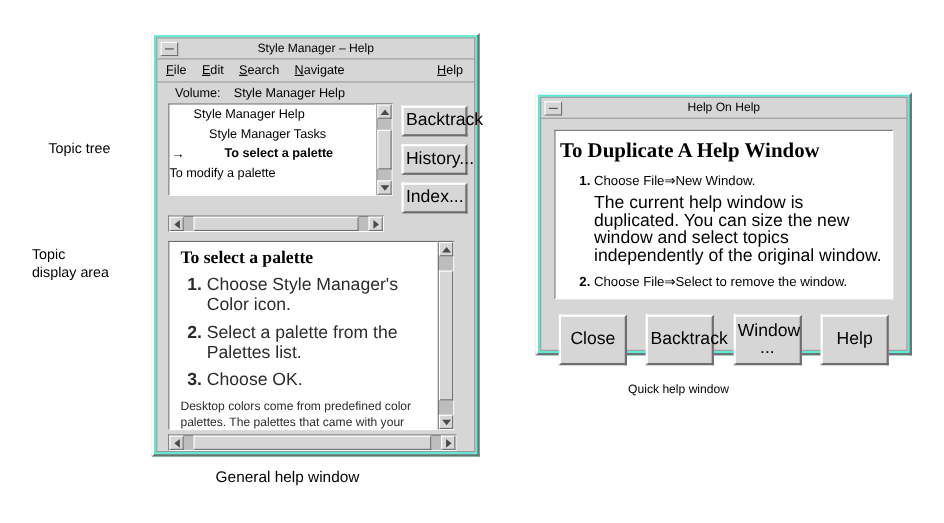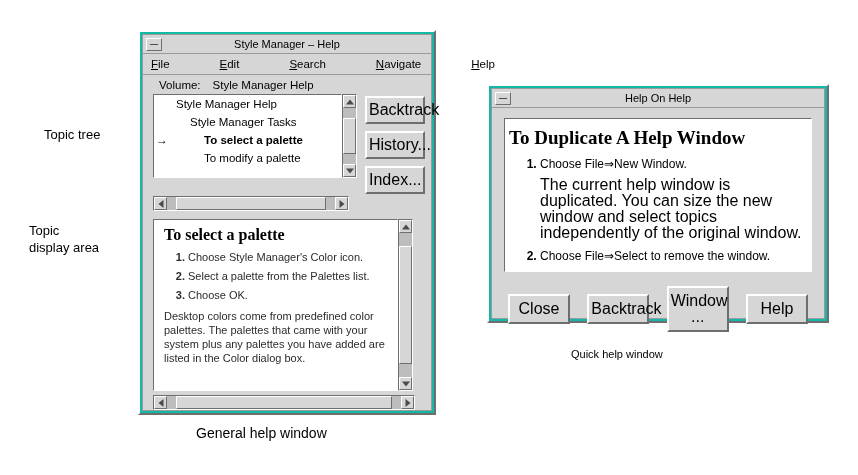--- a/index.html
+++ b/index.html
@@ -12,21 +12,21 @@
     height: 475px;
     position: relative;
     font-family: "Liberation Sans", sans-serif;
     color: #000000;
     overflow: hidden;
   }
 
   
   .win {
     position: absolute;
-    background: #14b8a6;
+    background: #5eead4;
     border-top: 2px solid #ffffff;
     border-left: 2px solid #ffffff;
     border-right: 2px solid #6e6e6e;
     border-bottom: 2px solid #6e6e6e;
     box-sizing: border-box;
   }
   .win-inner {
     border: 1px solid #9a9a9a;
     margin: 2px;
     box-sizing: border-box;
@@ -78,21 +78,20 @@
 
   
   .menubar {
     height: 20px;
     display: flex;
     align-items: center;
     padding: 0 8px;
     font-size: 11.5px;
     box-sizing: border-box;
     position: relative;
-    gap: 36px;
   }
   .menubar .mi {
     margin-right: 14px;
     white-space: nowrap;
   }
   .menubar .mi.right {
     margin-left: auto;
     margin-right: 2px;
   }
   .mi u { text-decoration: underline; }
@@ -273,21 +272,21 @@
     font-size: 16px;
     color: #000;
     margin: 0 0 7px 0;
   }
   ol.steps {
     margin: 0 0 8px 0;
     padding-left: 24px;
   }
   ol.steps li {
     margin-bottom: 7px;
-    font-size: 11px;
+    font-size: 16px;
     color: #2b2b2b;
   }
   ol.steps li::marker { font-weight: bold; }
   .para {
     font-size: 11px;
     line-height: 14px;
     color: #2b2b2b;
     margin: 0;
   }
 
@@ -332,21 +331,20 @@
   ol.qh-steps li::marker { font-weight: bold; }
   .qh-para {
     font-size: 16px;
     line-height: 16px;
     margin: 6px 0 8px 0;
   }
   .qh-buttons {
     display: flex;
     justify-content: space-between;
     padding: 14px 16px 0 16px;
-    align-items: center;
   }
   .qh-buttons .btn { width: 62px; padding: 5px 2px; }
 
   
   .annot {
     position: absolute;
     font-size: 13px;
     color: #000;
     line-height: 17px;
     white-space: pre-line;
@@ -389,21 +387,21 @@
           <div class="tree-line" style="padding-left:22px">
             <span class="txt">Style Manager Help</span>
           </div>
           <div class="tree-line" style="padding-left:36px">
             <span class="txt">Style Manager Tasks</span>
           </div>
           <div class="tree-line bold" style="padding-left:50px">
             <span class="arrow">→</span>
             <span class="txt">To select a palette</span>
           </div>
-          <div class="tree-line" style="padding-left:50px">
+          <div class="tree-line" style="">
             <span class="txt">To modify a palette</span>
           </div>
         </div>
 
         <div class="vscroll" style="height:84px">
           <div class="arrow-btn">
               <span class="tri up"></span>
             </div>
           <div class="vthumb" style="height:36px;margin:1px 0"></div>
           <div class="arrow-btn">

